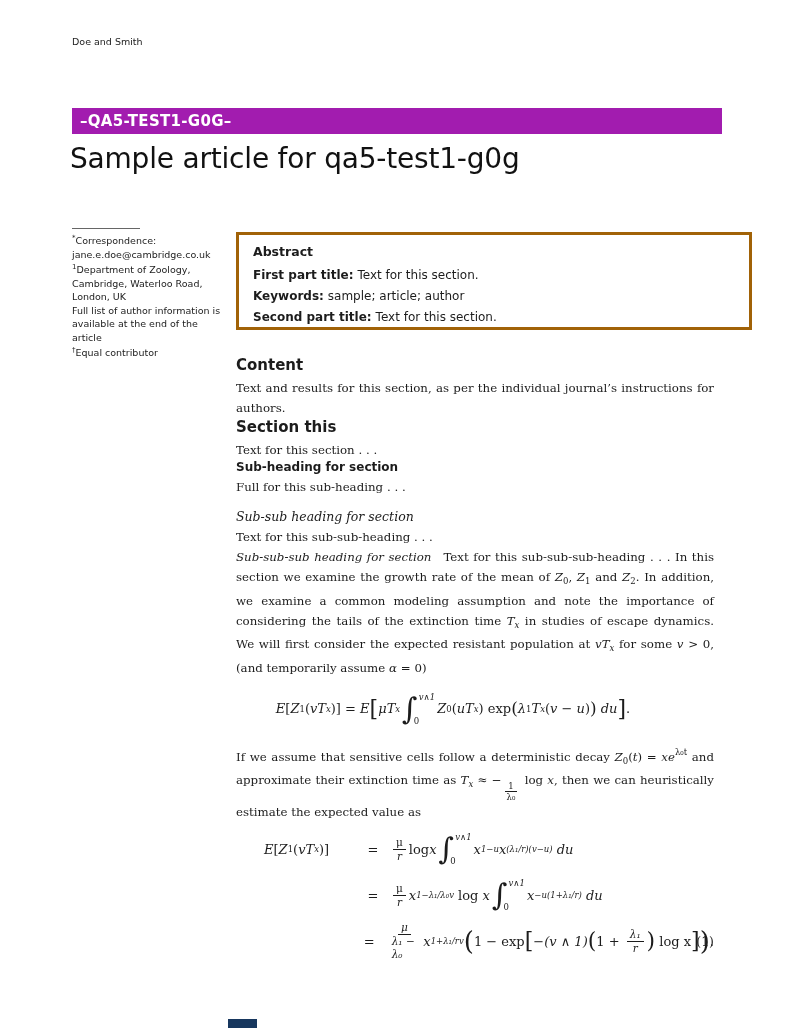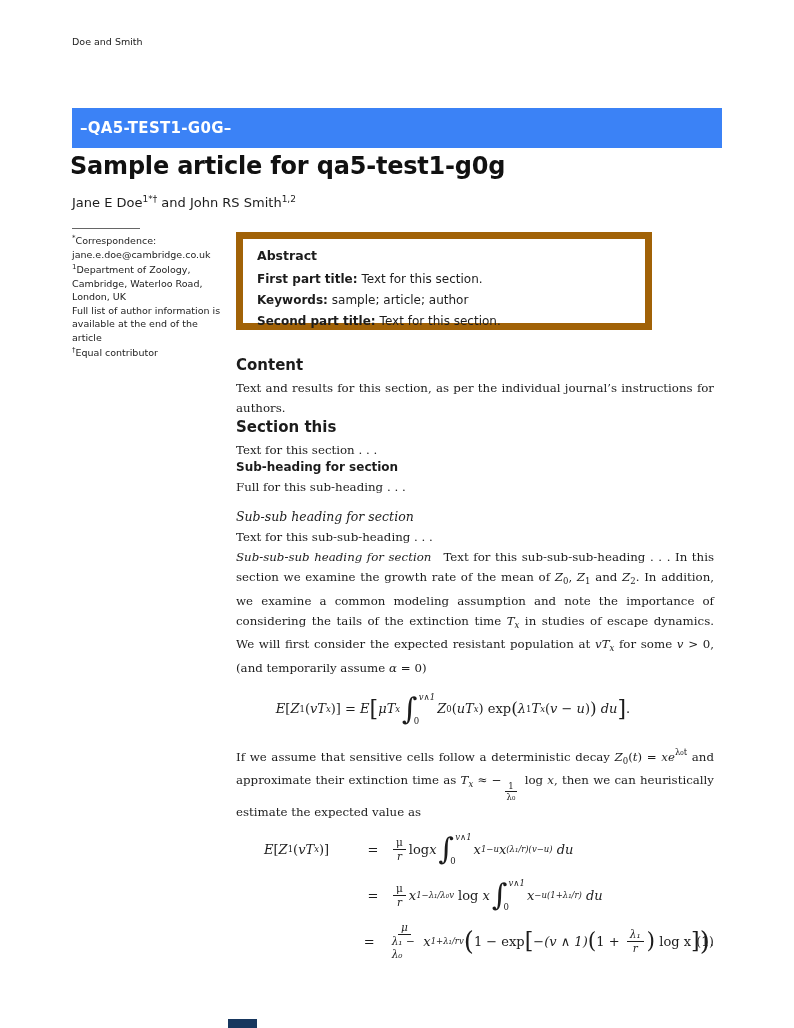--- a/index.html
+++ b/index.html
@@ -4,42 +4,42 @@
 <style>
   html,body { margin:0; padding:0; background:#ffffff; }
   .page {
     position:relative; width:794px; height:1028px; background:#ffffff;
     color:#1c1c1c; overflow:hidden;
     font-family:"DejaVu Sans", sans-serif;
   }
   
   .running-head { position:absolute; left:72px; top:36px; font-size:9.5px; color:#222; }
   .banner {
-    position:absolute; left:72px; top:108px; width:650px; height:40px;
-    background:#3b82f6; color:#fff; display:flex; align-items:center;
+    position:absolute; left:72px; top:108px; width:650px; height:26px;
+    background:#a21caf; color:#fff; display:flex; align-items:center;
     padding-left:8px; box-sizing:border-box;
     font-weight:bold; font-size:15px; letter-spacing:0.3px;
   }
   .title {
-    position:absolute; left:70px; top:152px; margin:0; font-weight:bold;
-    font-size:24px; letter-spacing:-0.2px; color:#111;
+    position:absolute; left:70px; top:142px; margin:0; font-weight:normal;
+    font-size:28px; letter-spacing:-0.2px; color:#111;
   }
   .authors { position:absolute; left:72px; top:194px; font-size:13px; }
   .authors sup { font-size:9px; }
   
   .sidebar {
     position:absolute; left:72px; top:228px; width:154px;
     font-size:9.5px; line-height:13.5px; color:#222;
   }
   .sidebar .rule { border-top:1px solid #666; width:68px; margin-bottom:3px; }
   .sidebar sup { font-size:7px; }
   
   .abstract-box {
-    position:absolute; left:236px; top:232px; width:416px; height:98px;
-    border:7px solid #a16207; box-sizing:border-box; padding:9px 14px;
+    position:absolute; left:236px; top:232px; width:516px; height:98px;
+    border:3px solid #a16207; box-sizing:border-box; padding:9px 14px;
   }
   .abstract-box h3 { margin:0 0 9px 0; font-size:12.5px; }
   .ab-row { font-size:12px; margin-bottom:7px; }
   .ab-row .lbl { font-weight:bold; margin-right:4px; }
   
   .main-col { position:absolute; left:236px; top:356px; width:478px; }
   .h-a { font-size:15px; font-weight:bold; margin:0 0 4px 0; }
   .h-b { font-size:12px; font-weight:bold; margin:0 0 3px 0; }
   .h-c { font-family:"DejaVu Serif", serif; font-style:italic; font-size:12.5px; font-weight:normal; margin:12px 0 3px 0; }
   p.body {
@@ -86,23 +86,20 @@
 <div class="page">
 
   <div class="running-head">Doe and Smith</div>
 
   <div class="banner">
     <span>–QA5-TEST1-G0G–</span>
   </div>
 
   <h1 class="title">Sample article for qa5-test1-g0g</h1>
 
-  <div class="authors">
-    <span>Jane E Doe</span><sup>1*†</sup><span> and John RS Smith</span><sup>1,2</sup>
-  </div>
 
   <aside class="sidebar">
     <div class="rule"></div>
     <div><sup>*</sup><span>Correspondence:</span></div>
     <div>jane.e.doe@cambridge.co.uk</div>
     <div><sup>1</sup><span>Department of Zoology,</span></div>
     <div>Cambridge, Waterloo Road,</div>
     <div>London, UK</div>
     <div>Full list of author information is</div>
     <div>available at the end of the article</div>

